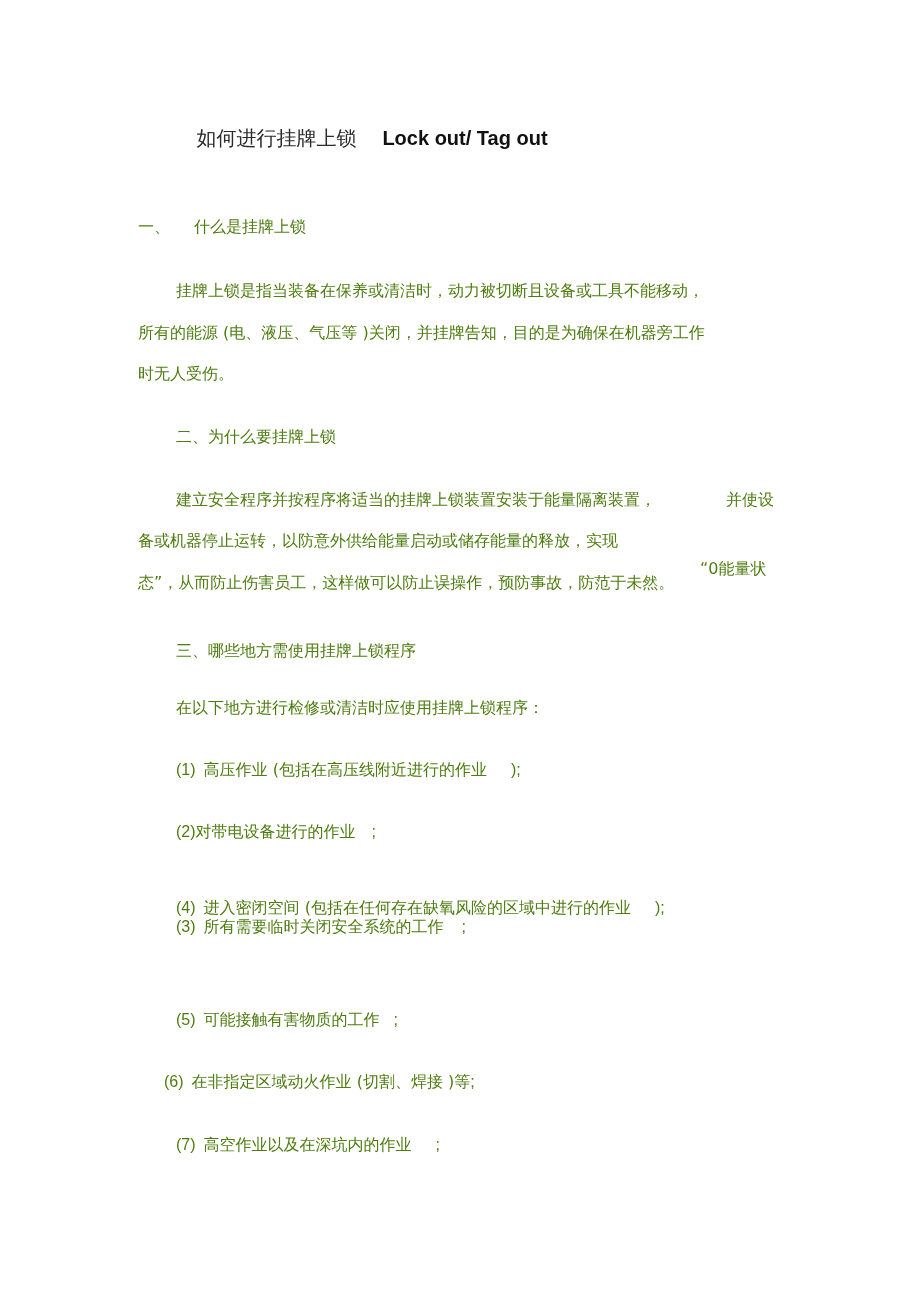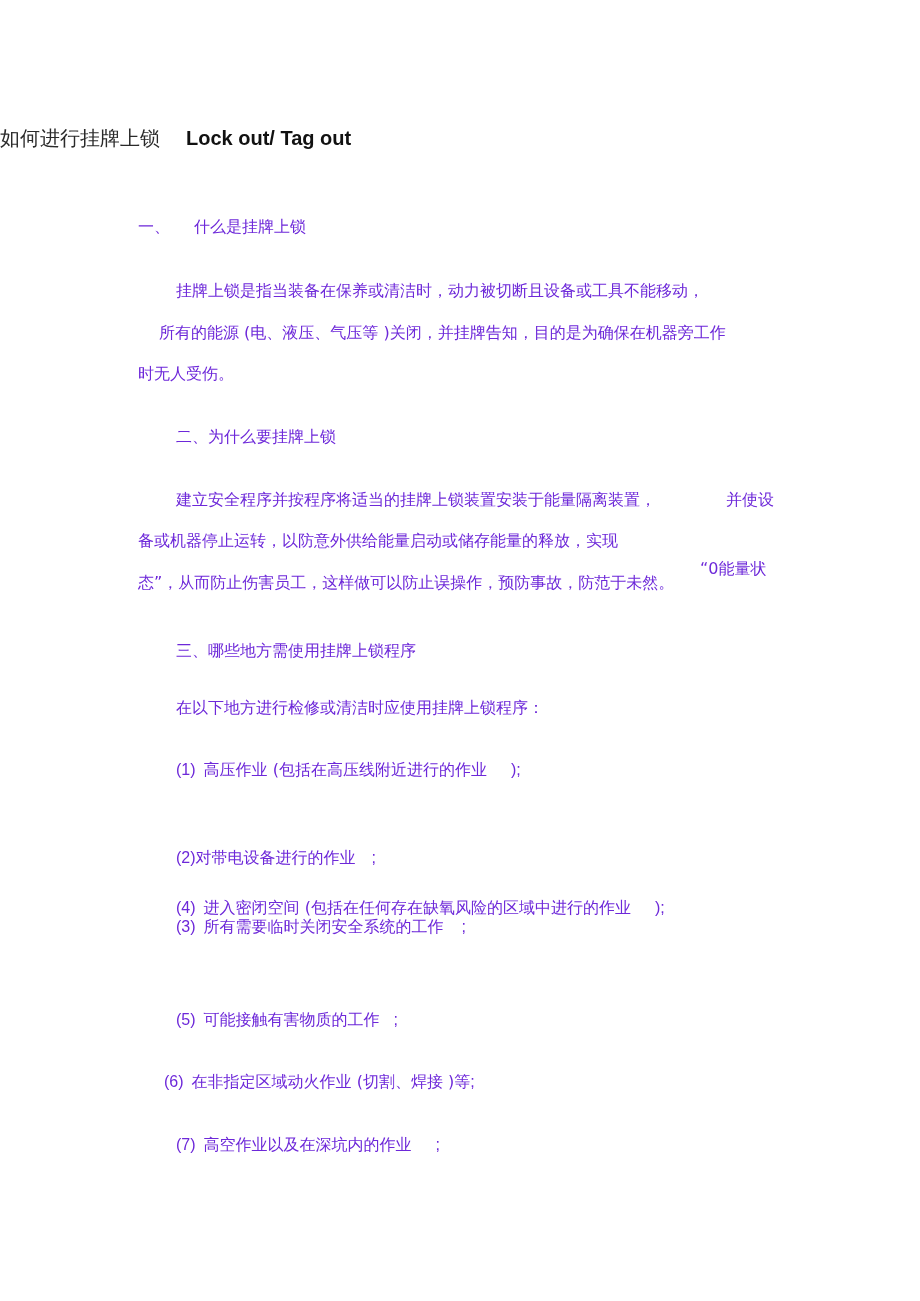--- a/index.html
+++ b/index.html
@@ -3,62 +3,62 @@
   <meta charset="utf-8">
   <style>
     html, body { margin: 0; padding: 0; background: #ffffff; }
     body {
       width: 920px; height: 1301px; position: relative; overflow: hidden;
       font-family: "DejaVu Serif", "Liberation Serif", serif;
       color: #1a1a1a;
     }
     .title {
       position: absolute; top: 124px; left: 0; width: 744px;
-      font-size: 20px; line-height: 28px;
+      text-align: center; font-size: 20px; line-height: 28px;
       white-space: nowrap;
     }
     .title .cn { font-family: "DejaVu Sans", "Liberation Sans", sans-serif; font-weight: normal; color: #2a2a2a; }
     .title .en { font-family: "Liberation Sans", "DejaVu Sans", sans-serif; font-weight: bold; margin-left: 26px; color: #111; }
     .line {
       position: absolute; font-size: 16px; line-height: 20px; white-space: nowrap;
-      font-family: "DejaVu Sans", "Liberation Sans", sans-serif; color: #6d28d9;
+      font-family: "DejaVu Sans", "Liberation Sans", sans-serif; color: #4d7c0f;
     }
     .num { font-family: "Liberation Sans", "DejaVu Sans", sans-serif; }
     .gap { display: inline-block; }
   </style>
 </head>
 <body>
 
 <div>
 
   <div class="title">
     <span class="cn">如何进行挂牌上锁</span><span class="en">Lock out/ Tag out</span>
   </div>
 
   <div class="line" style="top:217px; left:138px;">
     <span>一、</span><span class="gap" style="width:24px;"></span><span>什么是挂牌上锁</span>
   </div>
   <div class="line" style="top:281px; left:176px;">挂牌上锁是指当装备在保养或清洁时，动力被切断且设备或工具不能移动，</div>
-  <div class="line" style="top:323px; left:138px;margin-left:21px;">所有的能源 (电、液压、气压等  )关闭，并挂牌告知，目的是为确保在机器旁工作</div>
+  <div class="line" style="top:323px; left:138px;">所有的能源 (电、液压、气压等  )关闭，并挂牌告知，目的是为确保在机器旁工作</div>
   <div class="line" style="top:364px; left:138px;">时无人受伤。</div>
 
   <div class="line" style="top:427px; left:176px;">二、为什么要挂牌上锁</div>
   <div class="line" style="top:490px; left:176px;">建立安全程序并按程序将适当的挂牌上锁装置安装于能量隔离装置，</div>
   <div class="line" style="top:490px; left:726px;">并使设</div>
   <div class="line" style="top:531px; left:138px;text-align:center;">备或机器停止运转，以防意外供给能量启动或储存能量的释放，实现</div>
   <div class="line" style="top:531px; left:700px;margin-top:28px;">“0能量状</div>
   <div class="line" style="top:573px; left:138px;">态”，从而防止伤害员工，这样做可以防止误操作，预防事故，防范于未然。</div>
 
   <div class="line" style="top:634px; left:176px;margin-top:7px;">三、哪些地方需使用挂牌上锁程序</div>
   <div class="line" style="top:698px; left:176px;">在以下地方进行检修或清洁时应使用挂牌上锁程序：</div>
 
   <div class="line" style="top:760px; left:176px;">
     <span class="num">(1)</span><span class="gap" style="width:8px;"></span><span>高压作业 (包括在高压线附近进行的作业</span><span class="gap" style="width:24px;"></span><span class="num">);</span>
   </div>
-  <div class="line" style="top:822px; left:176px;margin-top:26px;">
+  <div class="line" style="top:822px; left:176px;">
     <span class="num">(2)</span><span>对带电设备进行的作业</span><span class="gap" style="width:16px;"></span><span class="num">;</span>
   </div>
   <div class="line" style="top:885px; left:176px;margin-top:32px;">
     <span class="num">(3)</span><span class="gap" style="width:8px;"></span><span>所有需要临时关闭安全系统的工作</span><span class="gap" style="width:18px;"></span><span class="num">;</span>
   </div>
   <div class="line" style="top:898px; left:176px;">
     <span class="num">(4)</span><span class="gap" style="width:8px;"></span><span>进入密闭空间  (包括在任何存在缺氧风险的区域中进行的作业</span><span class="gap" style="width:24px;"></span><span class="num">);</span>
   </div>
   <div class="line" style="top:1010px; left:176px;">
     <span class="num">(5)</span><span class="gap" style="width:8px;"></span><span>可能接触有害物质的工作</span><span class="gap" style="width:14px;"></span><span class="num">;</span>

